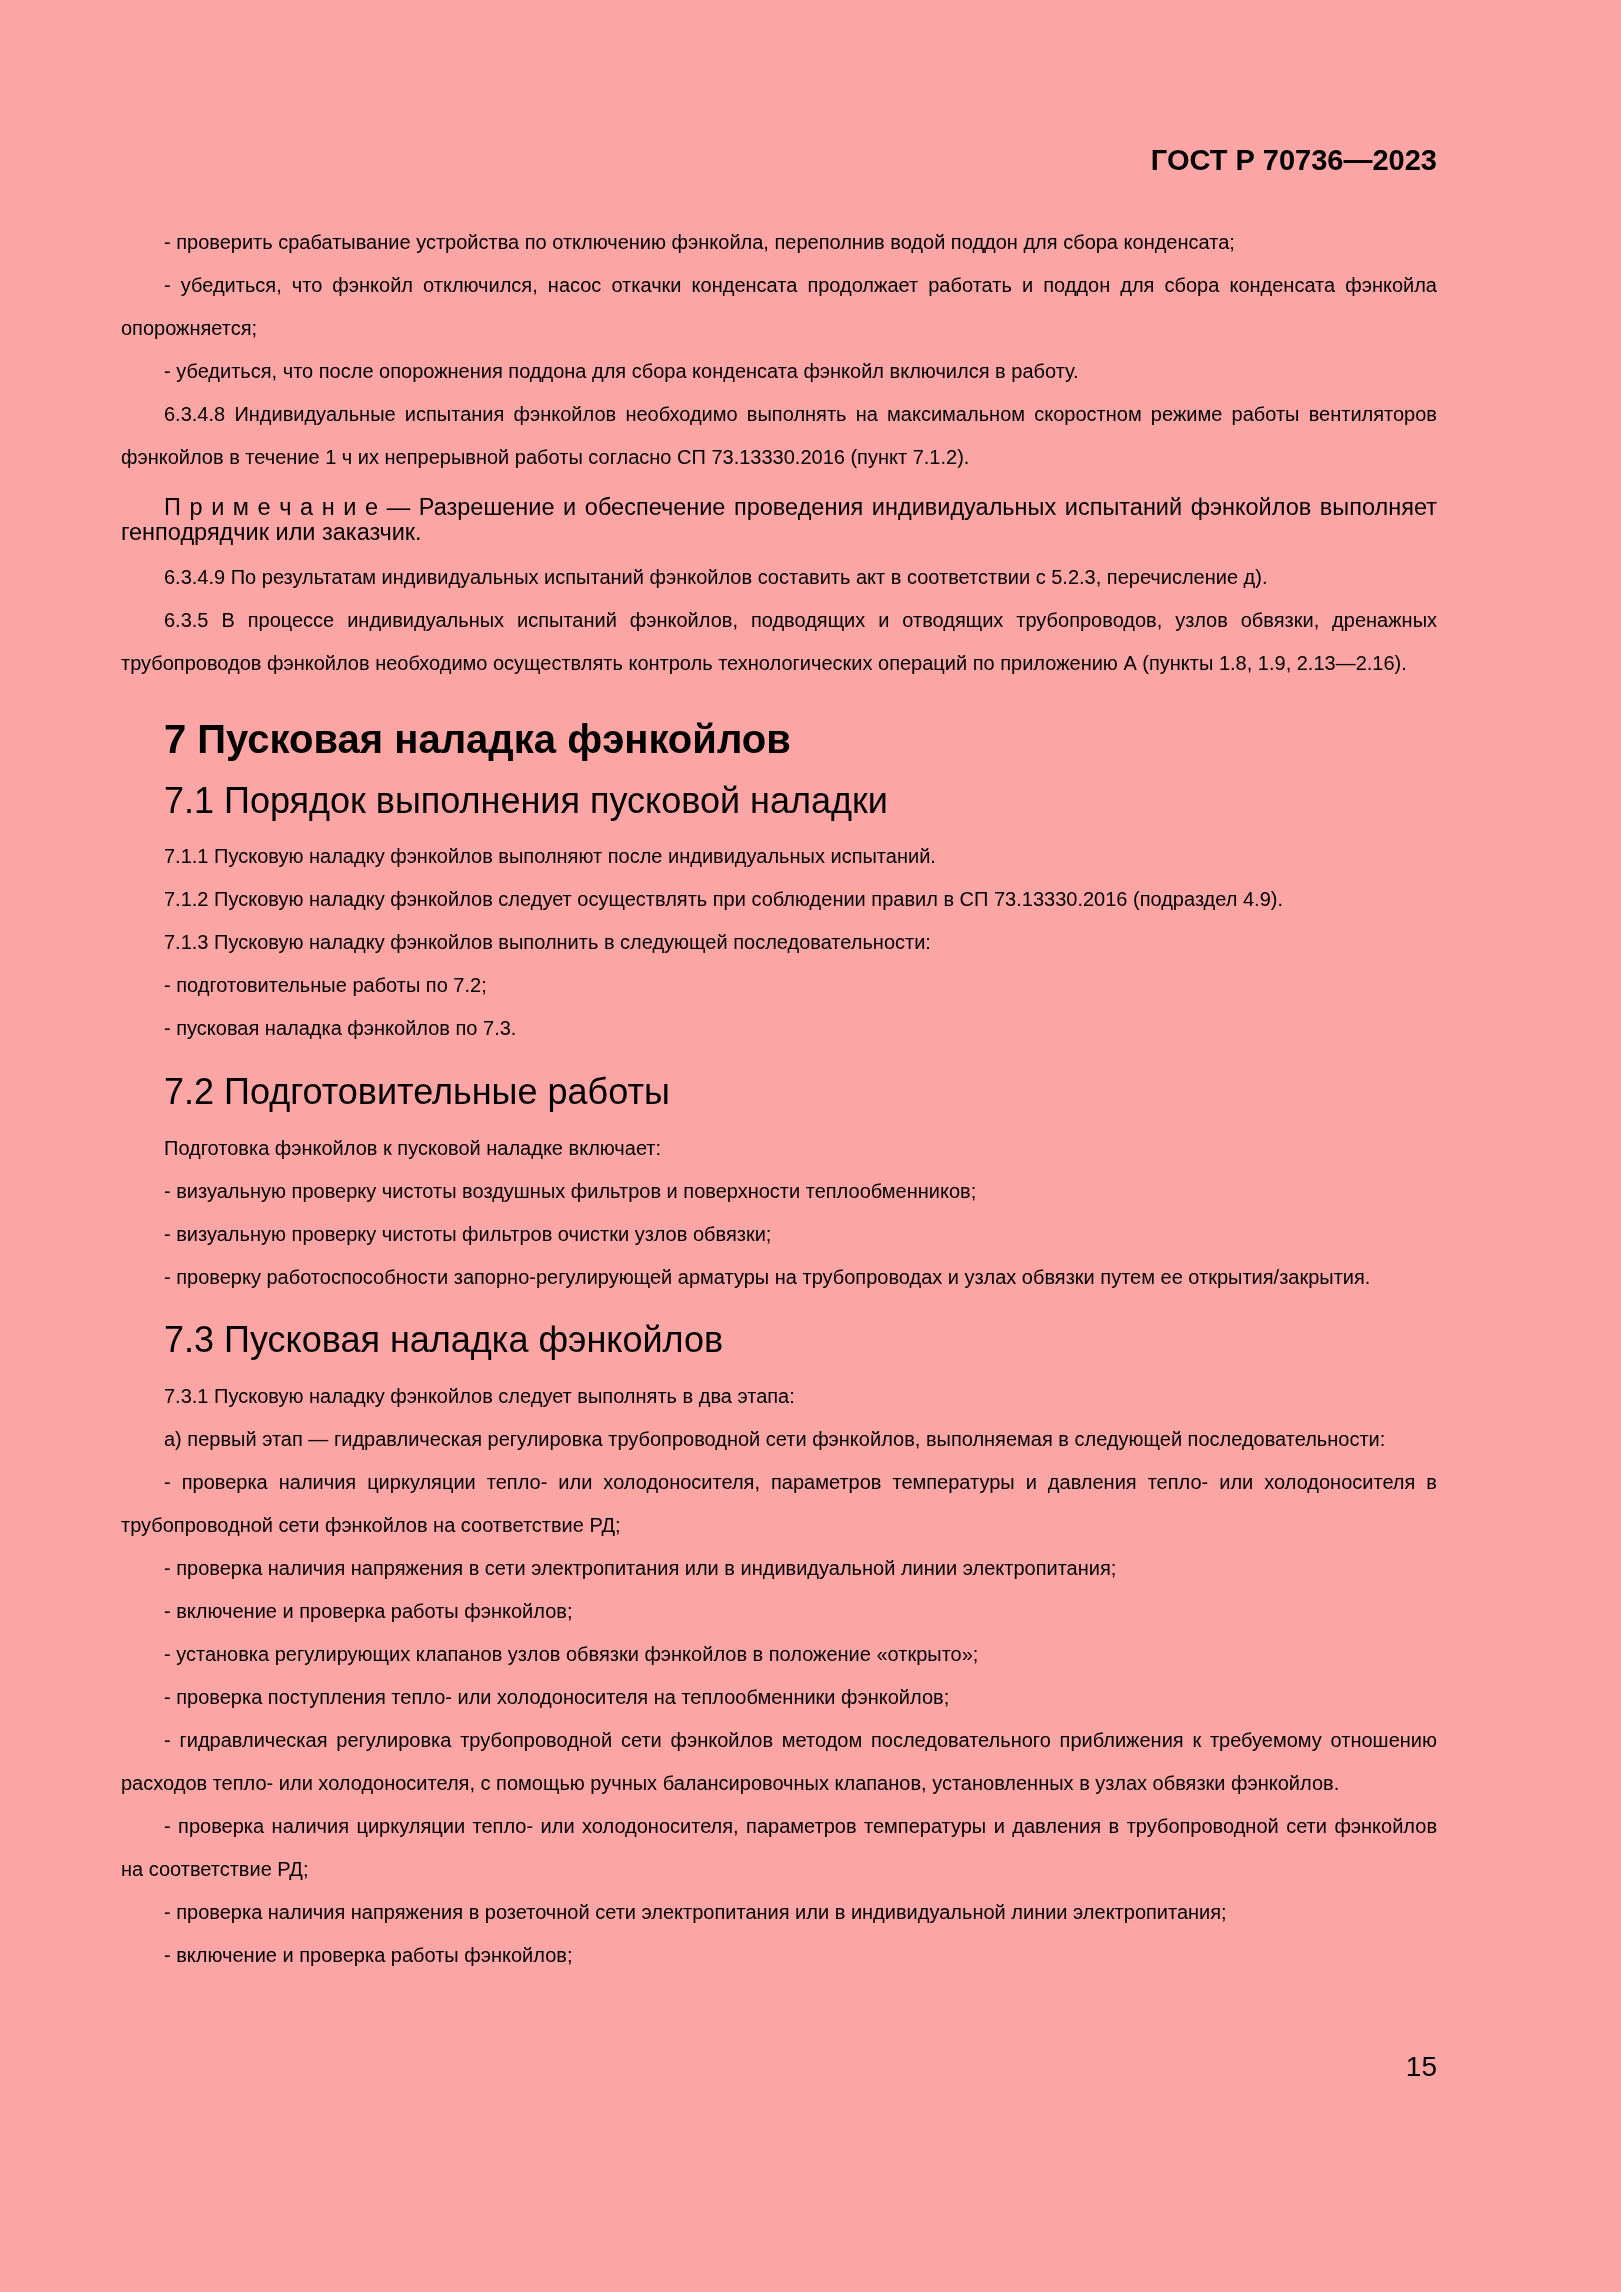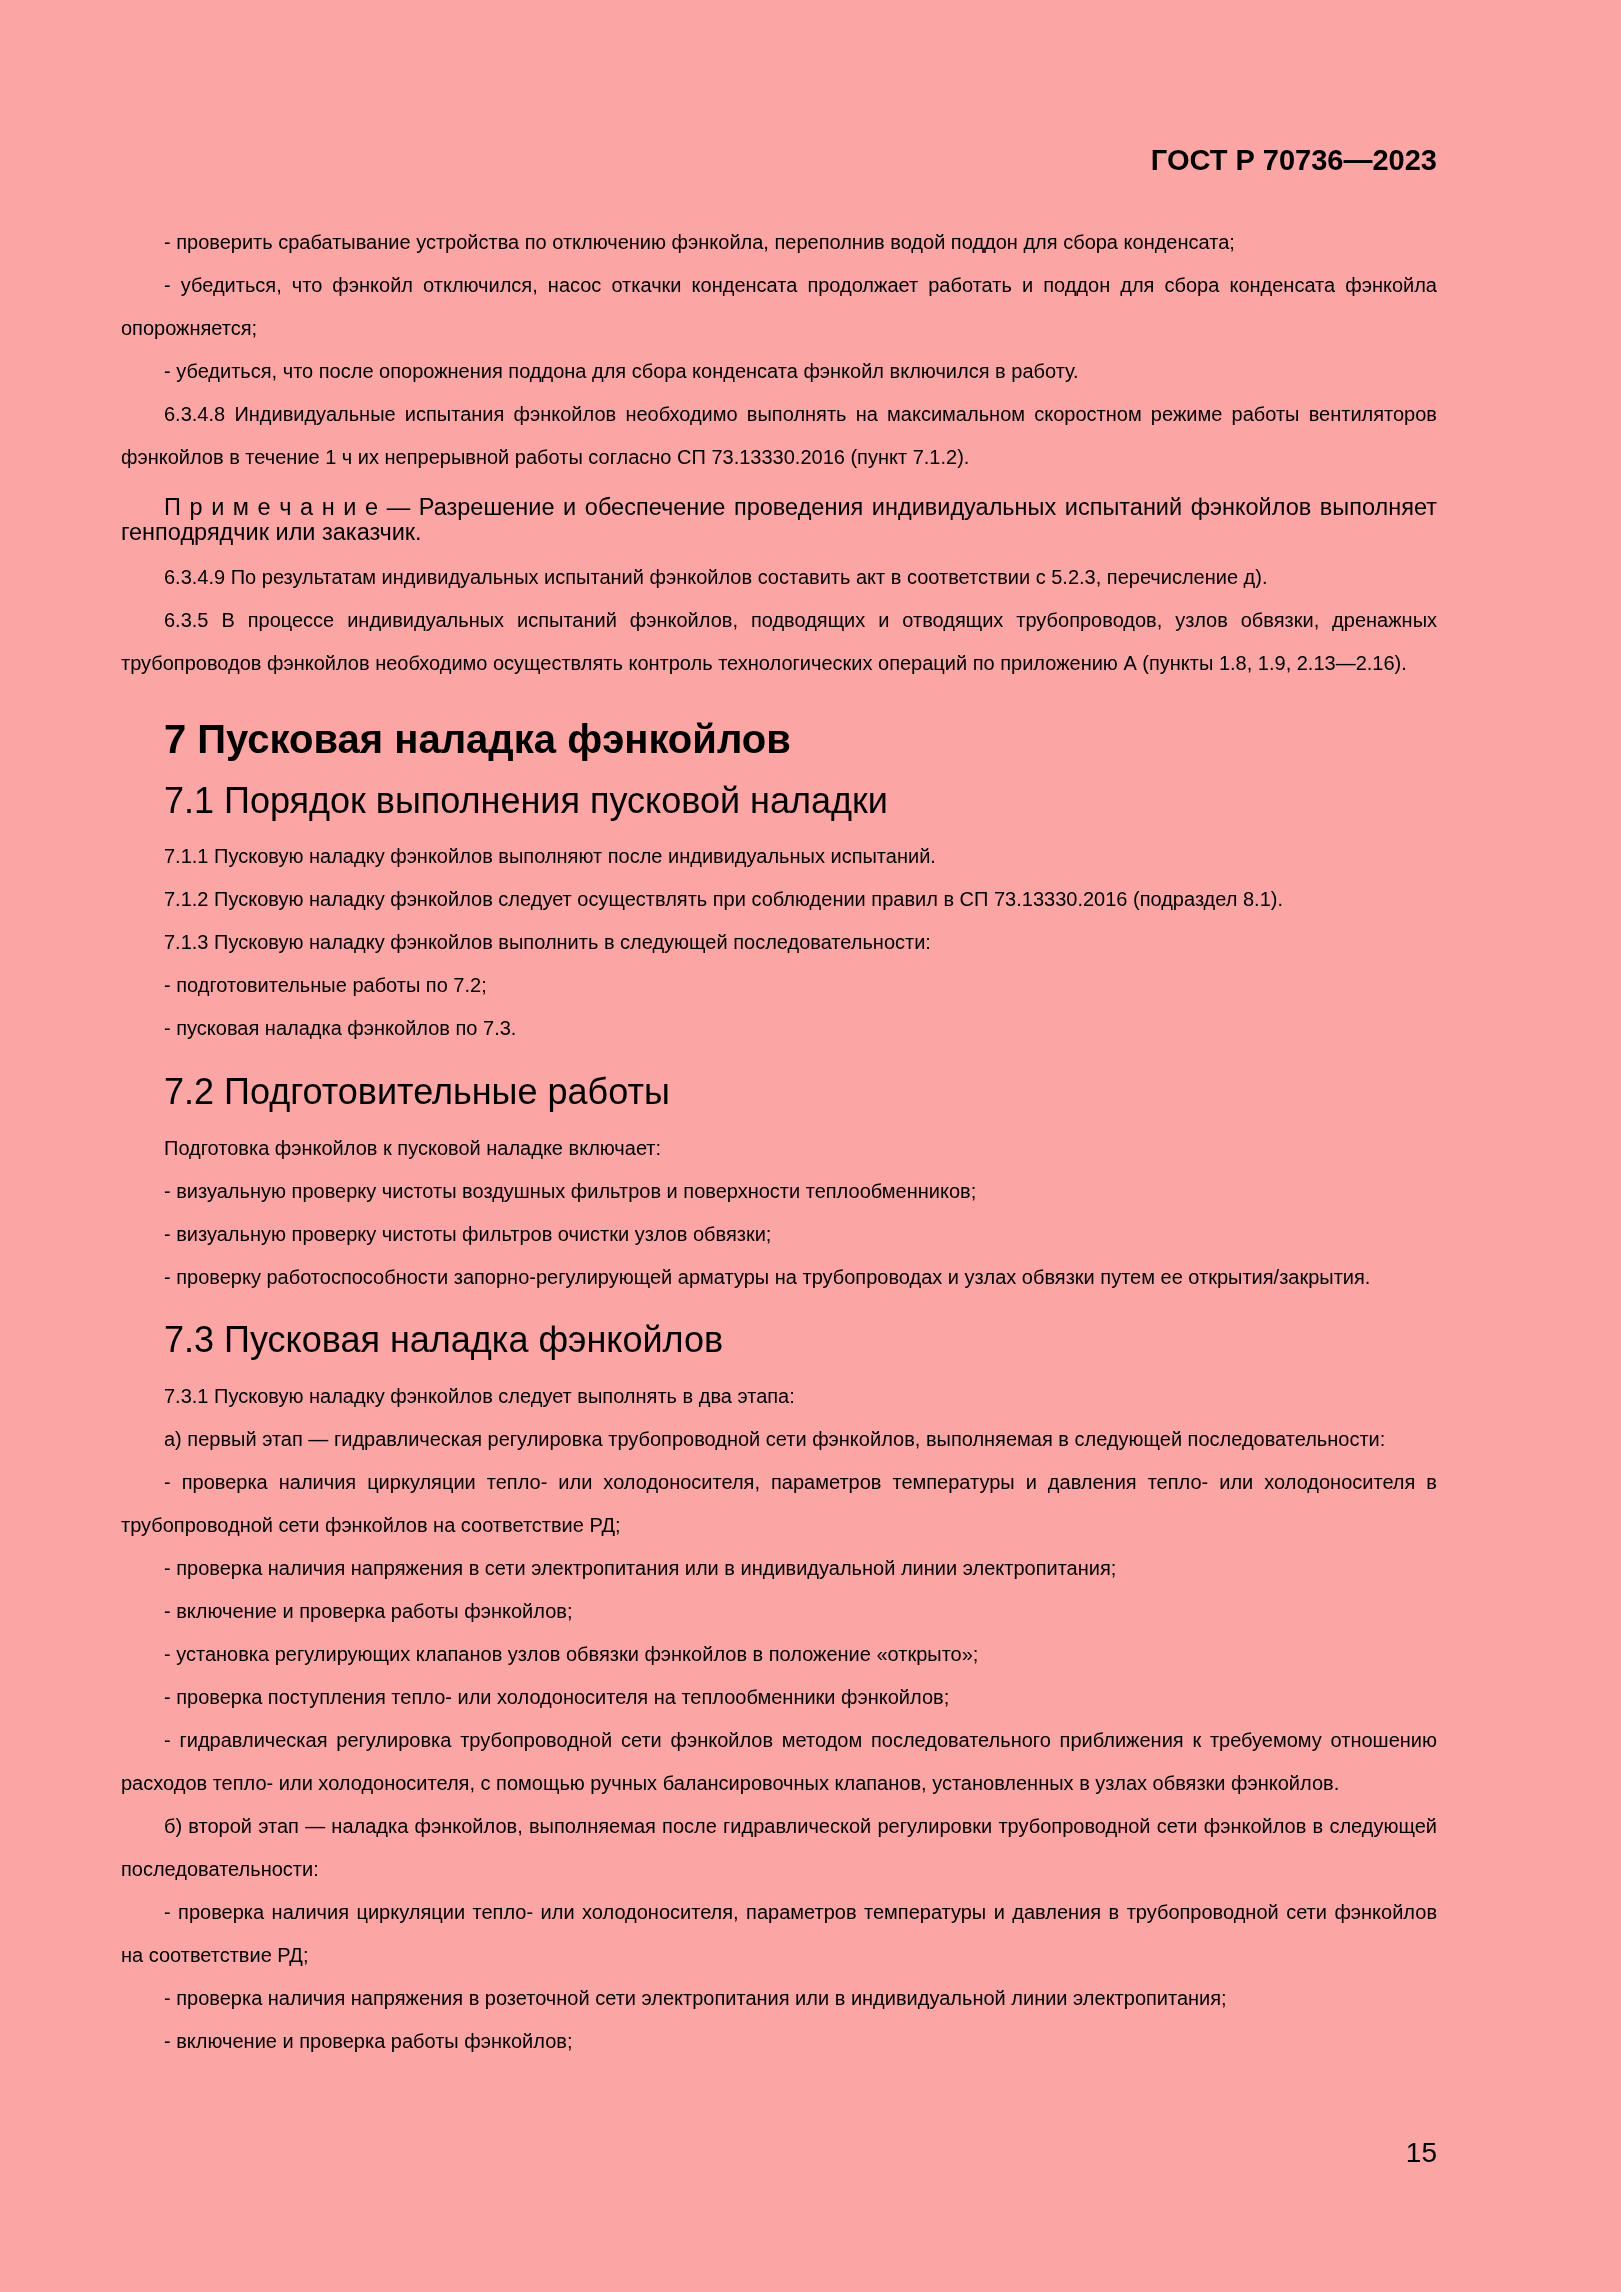--- a/index.html
+++ b/index.html
@@ -74,41 +74,40 @@
     <p class="para">- убедиться, что после опорожнения поддона для сбора конденсата фэнкойл включился в работу.</p>
     <p class="para">6.3.4.8 Индивидуальные испытания фэнкойлов необходимо выполнять на максимальном ско­ростном режиме работы вентиляторов фэнкойлов в течение 1 ч их непрерывной работы согласно СП 73.13330.2016 (пункт 7.1.2).</p>
     <p class="note">П р и м е ч а н и е — Разрешение и обеспечение проведения индивидуальных испытаний фэнкойлов выпол­няет генподрядчик или заказчик.</p>
     <p class="para">6.3.4.9 По результатам индивидуальных испытаний фэнкойлов составить акт в соответствии с 5.2.3, перечисление д).</p>
     <p class="para">6.3.5 В процессе индивидуальных испытаний фэнкойлов, подводящих и отводящих трубопрово­дов, узлов обвязки, дренажных трубопроводов фэнкойлов необходимо осуществлять контроль техно­логических операций по приложению А (пункты 1.8, 1.9, 2.13—2.16).</p>
 
     <p class="h1">7 Пусковая наладка фэнкойлов</p>
 
     <p class="h2">7.1 Порядок выполнения пусковой наладки</p>
     <p class="para">7.1.1 Пусковую наладку фэнкойлов выполняют после индивидуальных испытаний.</p>
-    <p class="para">7.1.2 Пусковую наладку фэнкойлов следует осуществлять при соблюдении правил в СП 73.13330.2016 (подраздел 8.1).</p>
+    <p class="para">7.1.2 Пусковую наладку фэнкойлов следует осуществлять при соблюдении правил в СП 73.13330.2016 (подраздел 4.9).</p>
     <p class="para">7.1.3 Пусковую наладку фэнкойлов выполнить в следующей последовательности:</p>
     <p class="para">- подготовительные работы по 7.2;</p>
     <p class="para">- пусковая наладка фэнкойлов по 7.3.</p>
 
     <p class="h2">7.2 Подготовительные работы</p>
     <p class="para">Подготовка фэнкойлов к пусковой наладке включает:</p>
     <p class="para">- визуальную проверку чистоты воздушных фильтров и поверхности теплообменников;</p>
     <p class="para">- визуальную проверку чистоты фильтров очистки узлов обвязки;</p>
     <p class="para">- проверку работоспособности запорно-регулирующей арматуры на трубопроводах и узлах об­вязки путем ее открытия/закрытия.</p>
 
     <p class="h2">7.3 Пусковая наладка фэнкойлов</p>
     <p class="para">7.3.1 Пусковую наладку фэнкойлов следует выполнять в два этапа:</p>
     <p class="para">а) первый этап — гидравлическая регулировка трубопроводной сети фэнкойлов, выполняемая в следующей последовательности:</p>
     <p class="para">- проверка наличия циркуляции тепло- или холодоносителя, параметров температуры и давления тепло- или холодоносителя в трубопроводной сети фэнкойлов на соответствие РД;</p>
     <p class="para">- проверка наличия напряжения в сети электропитания или в индивидуальной линии электропи­тания;</p>
     <p class="para">- включение и проверка работы фэнкойлов;</p>
     <p class="para">- установка регулирующих клапанов узлов обвязки фэнкойлов в положение «открыто»;</p>
     <p class="para">- проверка поступления тепло- или холодоносителя на теплообменники фэнкойлов;</p>
     <p class="para">- гидравлическая регулировка трубопроводной сети фэнкойлов методом последовательного при­ближения к требуемому отношению расходов тепло- или холодоносителя, с помощью ручных баланси­ровочных клапанов, установленных в узлах обвязки фэнкойлов.</p>
-    <p class="para">б) второй этап — наладка фэнкойлов, выполняемая после гидравлической регулировки трубо­проводной сети фэнкойлов в следующей последовательности:</p>
     <p class="para">- проверка наличия циркуляции тепло- или холодоносителя, параметров температуры и давления в трубопроводной сети фэнкойлов на соответствие РД;</p>
     <p class="para">- проверка наличия напряжения в розеточной сети электропитания или в индивидуальной линии электропитания;</p>
     <p class="para">- включение и проверка работы фэнкойлов;</p>
 
     <div class="page-number">15</div>
   </div>
 </div>
 
 
 </body></html>

